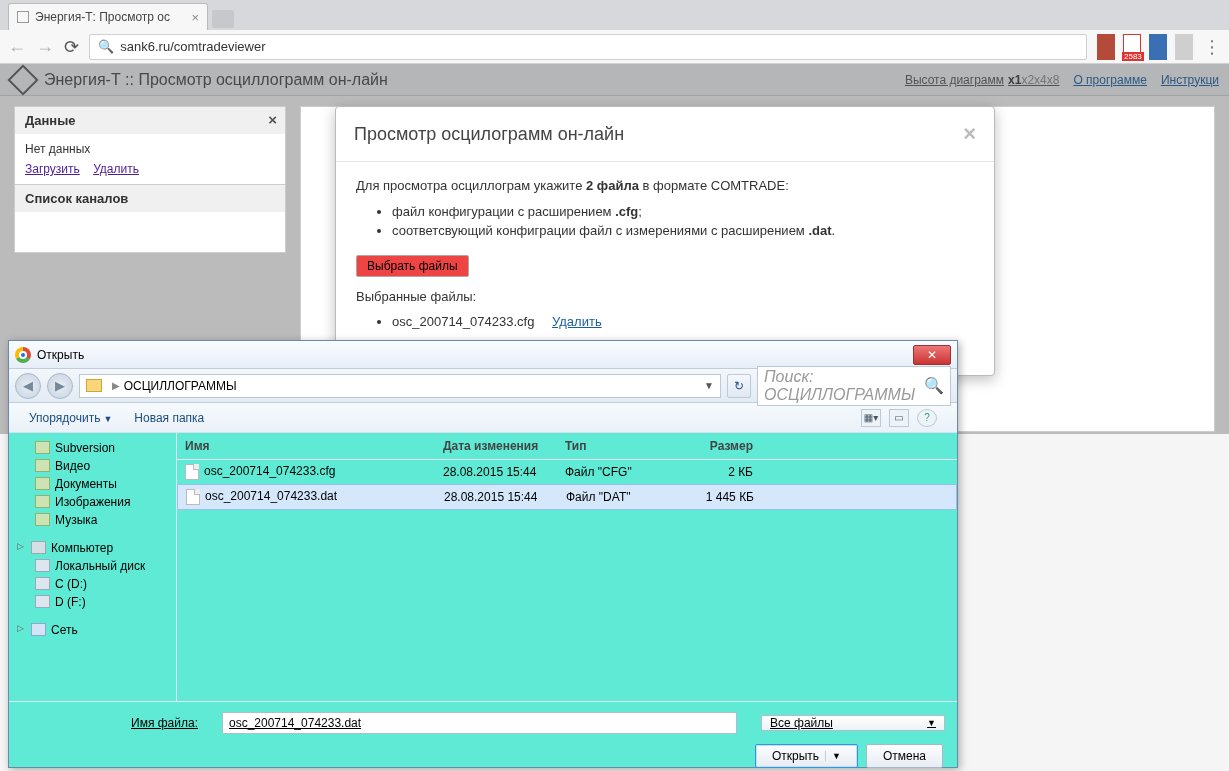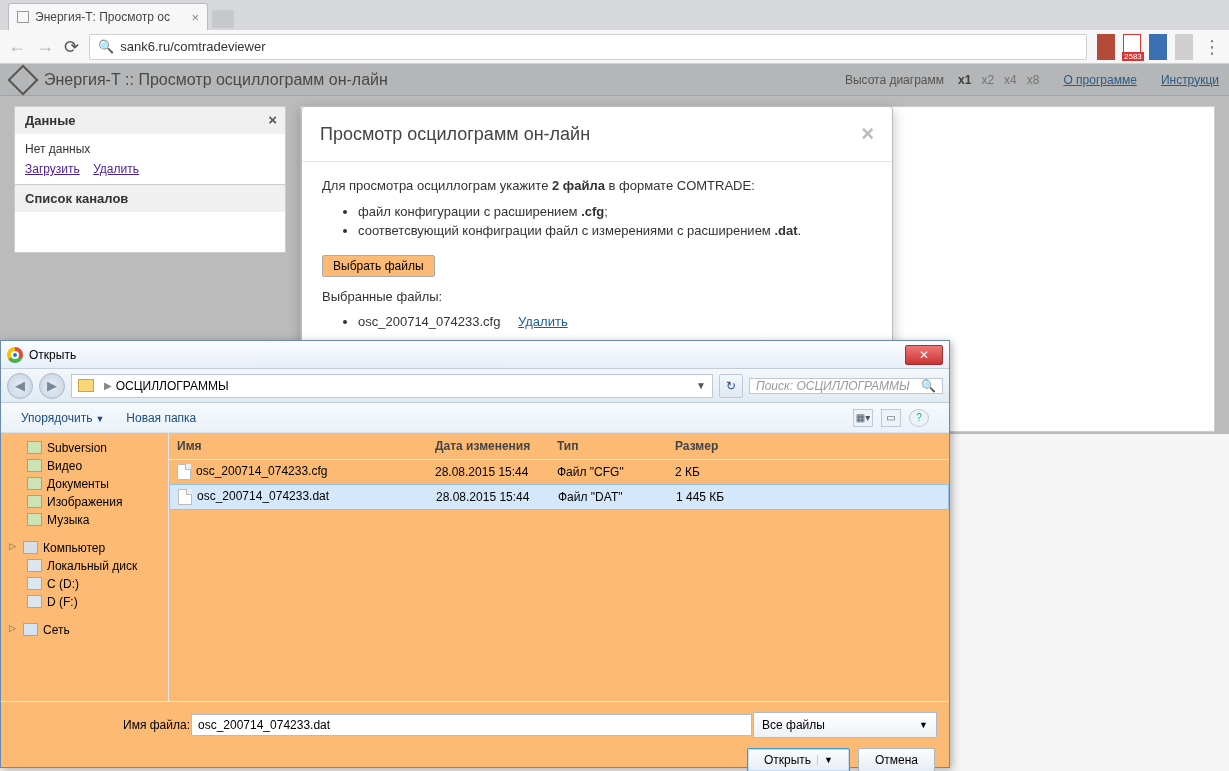--- a/index.html
+++ b/index.html
@@ -21,21 +21,21 @@
 .ext-icons { display: flex; gap: 8px; align-items: center; }
 .exticon { width: 18px; height: 26px; background: #b44; position: relative; }
 .exticon.gmail { background: linear-gradient(#fff,#fff); border: 1px solid #d33; }
 .exticon .badge { position: absolute; bottom: -2px; left: -2px; background: #d33; color: #fff; font-size: 8px; padding: 0 2px; }
 .menu-dots { font-size: 18px; color: #777; cursor: pointer; }
 
 
 .page-header { background: #ebedef; height: 32px; display: flex; align-items: center; padding: 0 10px; border-bottom: 1px solid #d0d0d0; }
 .logo-diamond { width: 22px; height: 22px; border: 2px solid #555; transform: rotate(45deg); margin-right: 10px; margin-left: 2px; }
 .page-title { font-size: 16px; color: #444; flex: 1; }
-.diagram-height { font-size: 12px; color: #555; display: flex; gap: 10px; align-items: flex-end; }
+.diagram-height { font-size: 12px; color: #555; display: flex; align-items: flex-end; text-decoration: underline; }
 .diagram-height .lbl { margin-right: 4px; }
 .zoom { color: #888; }
 .zoom.active { font-weight: bold; color: #333; }
 .header-link { color: #1a5ea1; text-decoration: underline; font-size: 12px; margin-left: 14px; cursor: pointer; }
 
 
 .sidebar { position: absolute; left: 14px; top: 106px; width: 272px; }
 .panel { border: 1px solid #ccc; background: #fff; }
 .panel-head { background: #f0f0f0; padding: 6px 10px; font-weight: bold; font-size: 13px; color: #333; position: relative; }
 .panel-head .x { position: absolute; right: 8px; top: 4px; color: #555; font-size: 15px; cursor: pointer; }
@@ -43,47 +43,47 @@
 .panel-body a { color: #4c1d95; text-decoration: underline; margin-right: 10px; cursor: pointer; }
 .panel-head2 { background: #f0f0f0; padding: 6px 10px; font-weight: bold; font-size: 13px; color: #333; border-top: 1px solid #ccc; }
 
 
 .main-canvas { position: absolute; left: 300px; top: 106px; right: 14px; height: 326px; border: 1px solid #ccc; background: #fff; }
 
 
 .dim { position: absolute; top: 64px; left: 0; right: 0; height: 370px; background: rgba(80,80,80,0.35); }
 
 
-.modal { position: absolute; left: 301px; top: 106px; width: 592px; background: #fff; border: 1px solid #bbb; box-shadow: 0 4px 14px rgba(0,0,0,0.25); border-radius: 4px; }
+.modal { position: absolute; left: 335px; top: 106px; width: 660px; background: #fff; border: 1px solid #bbb; box-shadow: 0 4px 14px rgba(0,0,0,0.25); border-radius: 4px; }
 .modal-head { padding: 14px 18px; border-bottom: 1px solid #e5e5e5; display: flex; align-items: center; }
 .modal-head h2 { font-size: 18px; font-weight: normal; color: #444; flex: 1; }
 .modal-head .x { color: #bbb; font-size: 22px; cursor: pointer; font-weight: bold; }
 .modal-body { padding: 14px 20px; font-size: 13px; color: #333; line-height: 1.5; }
 .modal-body ul { margin: 6px 0 10px 36px; }
-.modal-body button { font-size: 12px; padding: 3px 10px; background: #fdba74; border: 1px solid #aaa; border-radius: 2px; margin-top: 4px; cursor: pointer; }
+.modal-body button { font-size: 12px; padding: 3px 10px; background: #ef4444; border: 1px solid #aaa; border-radius: 2px; margin-top: 4px; cursor: pointer; }
 .selected-lbl { margin-top: 10px; }
 .selected-ul { margin: 6px 0 10px 36px; }
 .del-link { color: #1a5ea1; text-decoration: underline; margin-left: 14px; cursor: pointer; }
 .err { color: #c33; margin-top: 8px; }
 
 
-.windlg { position: absolute; left: 0; top: 340px; width: 950px; height: 428px; background: #fdba74; border: 1px solid #6b8aab; box-shadow: 2px 2px 8px rgba(0,0,0,0.3); }
+.windlg { position: absolute; left: 8px; top: 340px; width: 950px; height: 428px; background: #5eead4; border: 1px solid #6b8aab; box-shadow: 2px 2px 8px rgba(0,0,0,0.3); }
 .windlg-title { height: 28px; background: linear-gradient(#fafcff,#e7eef8); border-bottom: 1px solid #c2cddb; display: flex; align-items: center; padding: 0 6px; font-size: 12px; }
 .windlg-title .chrome-ico { width: 16px; height: 16px; border-radius: 50%; background: conic-gradient(#de4c3c 0 120deg,#4caf50 120deg 240deg,#fbbc05 240deg 360deg); margin-right: 6px; position: relative; }
 .windlg-title .chrome-ico::after { content:""; position:absolute; inset:4px; background:#1a73e8; border-radius:50%; border:2px solid #fff; }
 .windlg-title .ttl { flex: 1; }
 .winclose { width: 38px; height: 20px; background: linear-gradient(#e77,#c33); border: 1px solid #933; border-radius: 2px; color: #fff; text-align: center; font-size: 12px; line-height: 18px; cursor: pointer; }
 .winnav { height: 34px; background: linear-gradient(#f3f7fb,#e2eaf3); display: flex; align-items: center; padding: 0 6px; gap: 6px; border-bottom: 1px solid #c2cddb; }
 .navcircle { width: 26px; height: 26px; border-radius: 50%; background: radial-gradient(#e8eef5,#c6d2e0); border: 1px solid #a8b8c9; display: inline-flex; align-items: center; justify-content: center; color: #789; font-size: 13px; }
 .crumb { flex: 1; height: 24px; border: 1px solid #bcc9d8; background: #fff; display: flex; align-items: center; padding: 0 6px; font-size: 12px; }
 .crumb .folder { width: 16px; height: 13px; background: #fbd679; border: 1px solid #caa43f; margin-right: 6px; }
 .crumb .arr { color:#888; margin: 0 4px; font-size:10px; }
 .crumb .dropbtn { margin-left: auto; color:#555; font-size:10px; }
 .refbtn { width: 24px; height: 24px; border: 1px solid #bcc9d8; background: linear-gradient(#f4f8fc,#e0e8f1); color: #2a4d81; text-align: center; line-height: 22px; border-radius: 2px; cursor: pointer; font-size: 12px; }
-.searchbox { width: 194px; height: 16px; border: 1px solid #bcc9d8; background: #fff; display: flex; align-items: center; padding: 0 6px; font-size: 12px; color: #999; font-style: italic; }
+.searchbox { width: 194px; height: 40px; border: 1px solid #bcc9d8; background: #fff; display: flex; align-items: center; padding: 0 6px; font-size: 16px; color: #999; font-style: italic; }
 .searchbox .sg { margin-left: auto; color: #3b6ea5; font-style: normal; }
 
 .wintoolbar { height: 30px; background: linear-gradient(#f6fafd,#eaf1f8); border-bottom: 1px solid #d8e1eb; display: flex; align-items: center; padding: 0 20px; font-size: 12px; color: #1a4d82; }
 .wintoolbar .tb { cursor: pointer; margin-right: 22px; }
 .wintoolbar .tb .dd { font-size: 9px; margin-left: 3px; }
 .tb-icons { margin-left: auto; display: flex; gap: 8px; }
 .tb-icons .ticon { width: 20px; height: 18px; border: 1px solid #bcc9d8; background: #eef3f8; cursor: pointer; font-size:10px; text-align:center; line-height:16px; color:#456; }
 
 .winbody { display: flex; height: 268px; }
 .wintree { width: 168px; border-right: 1px solid #e2e8ef; padding: 6px 4px; font-size: 12px; overflow: auto; }
@@ -96,32 +96,32 @@
 .tnode .ico.net { background: #d4e4f4; border-color:#8ac; }
 .tnode .arr { width:9px; font-size:9px; color:#666; }
 .spacer { height: 10px; }
 
 .winlist { flex: 1; font-size: 12px; position: relative; }
 .listhdr { display: flex; padding: 4px 0; border-bottom: 1px solid #e7ecf1; color: #444; font-size: 12px; }
 .listhdr > div { padding: 2px 8px; font-weight: bold; }
 .col-name { width: 258px; }
 .col-date { width: 122px; }
 .col-type { width: 118px; }
-.col-size { width: 86px; }
+.col-size { width: 86px; text-align: right; }
 .listbody .row { display: flex; padding: 2px 0; align-items: center; }
 .listbody .row.sel { background: #d5e8fb; border: 1px solid #94c2ed; }
 .listbody .row > div { padding: 2px 8px; white-space: nowrap; }
 .fileico { width: 14px; height: 16px; background: #fff; border: 1px solid #bbb; display: inline-block; margin-right: 5px; vertical-align: middle; position: relative; }
 .fileico::after { content:""; position:absolute; right:-1px; top:-1px; width:5px; height:5px; background:#eee; border-left:1px solid #bbb; border-bottom:1px solid #bbb; }
 
 .winfooter { border-top: 1px solid #e2e8ef; padding: 10px 12px; }
-.fn-row { display: flex; align-items: center; gap: 1px; margin-bottom: 10px; }
+.fn-row { display: flex; align-items: center; gap: 24px; margin-bottom: 10px; text-decoration: underline; }
 .fn-row label { font-size: 12px; margin-left: 110px; }
 .fn-input { flex: 1; height: 22px; border: 1px solid #b0bdcb; padding: 0 6px; font-size: 12px; background: #fff; }
-.filterdd { width: 184px; height: 26px; border: 1px solid #b0bdcb; background: linear-gradient(#fff,#eef2f6); padding: 0 8px; font-size: 12px; display: flex; align-items: center; cursor: pointer; justify-content: center; }
+.filterdd { width: 184px; height: 16px; border: 1px solid #b0bdcb; background: linear-gradient(#fff,#eef2f6); padding: 0 8px; font-size: 12px; display: flex; align-items: center; cursor: pointer; justify-content: center; }
 .filterdd .dd { margin-left: auto; font-size: 9px; }
 .btn-row { display: flex; justify-content: flex-end; gap: 8px; padding-right: 2px; }
 .winbtn { height: 24px; border: 1px solid #a9b7c6; background: linear-gradient(#fcfdff,#e7edf4); font-size: 12px; padding: 0 16px; border-radius: 2px; cursor: pointer; display: inline-flex; align-items: center; }
 .winbtn.primary { border: 1px solid #3b93d8; box-shadow: 0 0 0 1px #bfe0fb inset; }
 .winbtn .dd { margin-left: 6px; font-size: 9px; border-left: 1px solid #c0cbd6; padding-left: 6px; }
 </style>
 </head>
 <body>
 
 <div class="chrome-tabs">

